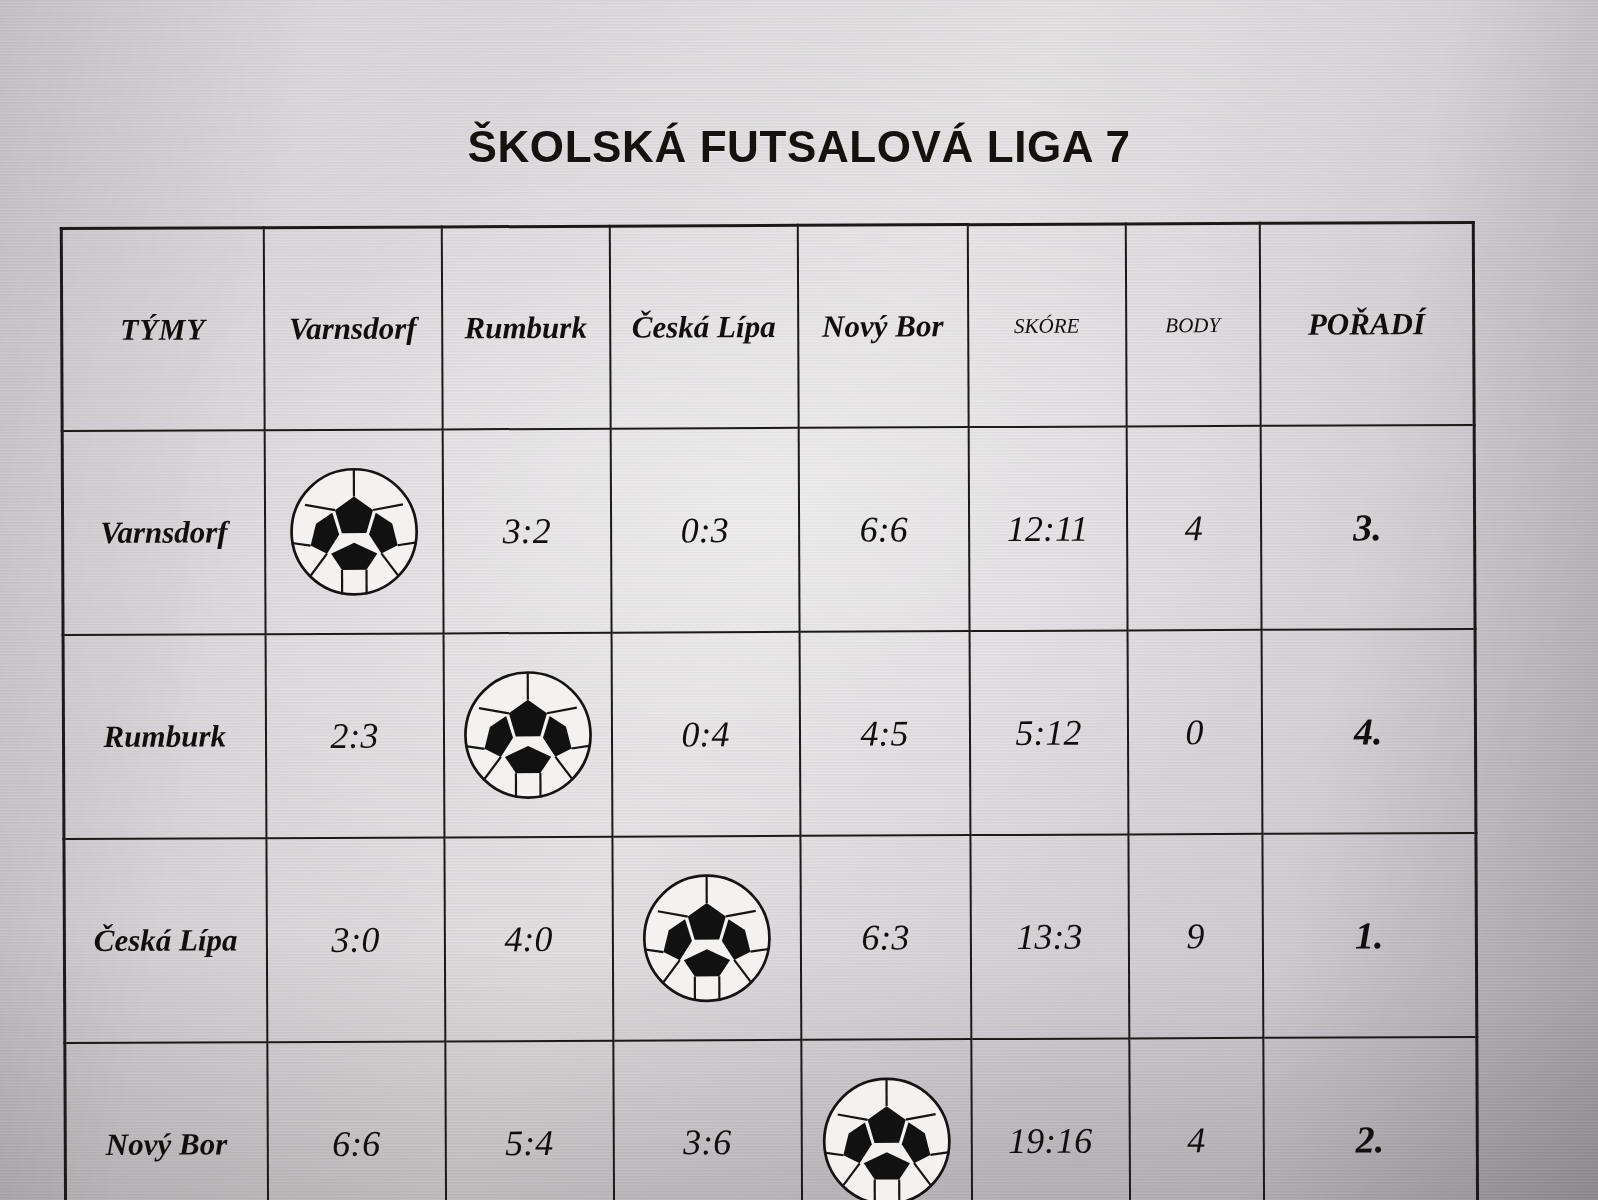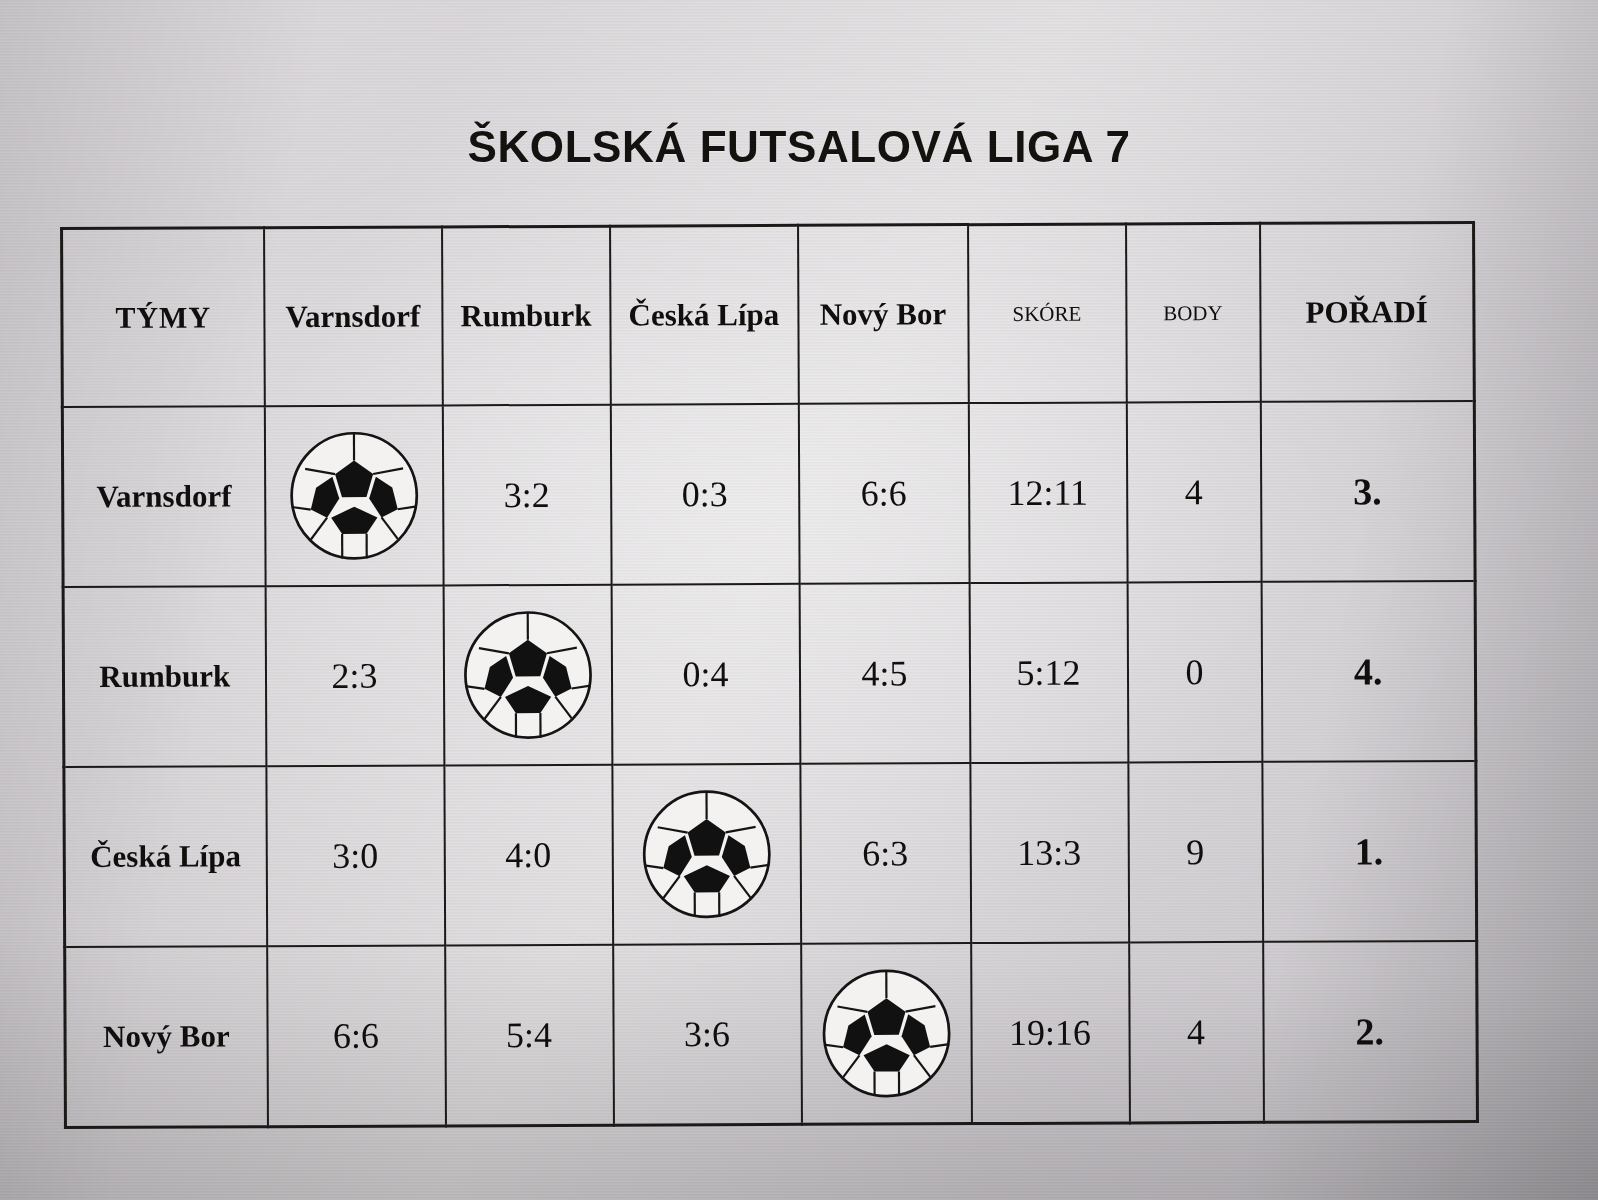--- a/index.html
+++ b/index.html
@@ -81,21 +81,22 @@
   table.standings, table.standings th, table.standings td {
     border: 2px solid #1b1a18;
   }
   table.standings {
     border-width: 3px;
   }
   table.standings th, table.standings td {
     text-align: center;
     vertical-align: middle;
     color: #100f0d;
-    padding: 0;
+    padding: 12px;
+    font-style: italic;
   }
 
   
   col.c-team   { width: 202px; }
   col.c-opp    { width: 178px; }
   col.c-opp2   { width: 168px; }
   col.c-opp3   { width: 188px; }
   col.c-opp4   { width: 170px; }
   col.c-score  { width: 158px; }
   col.c-points { width: 134px; }

